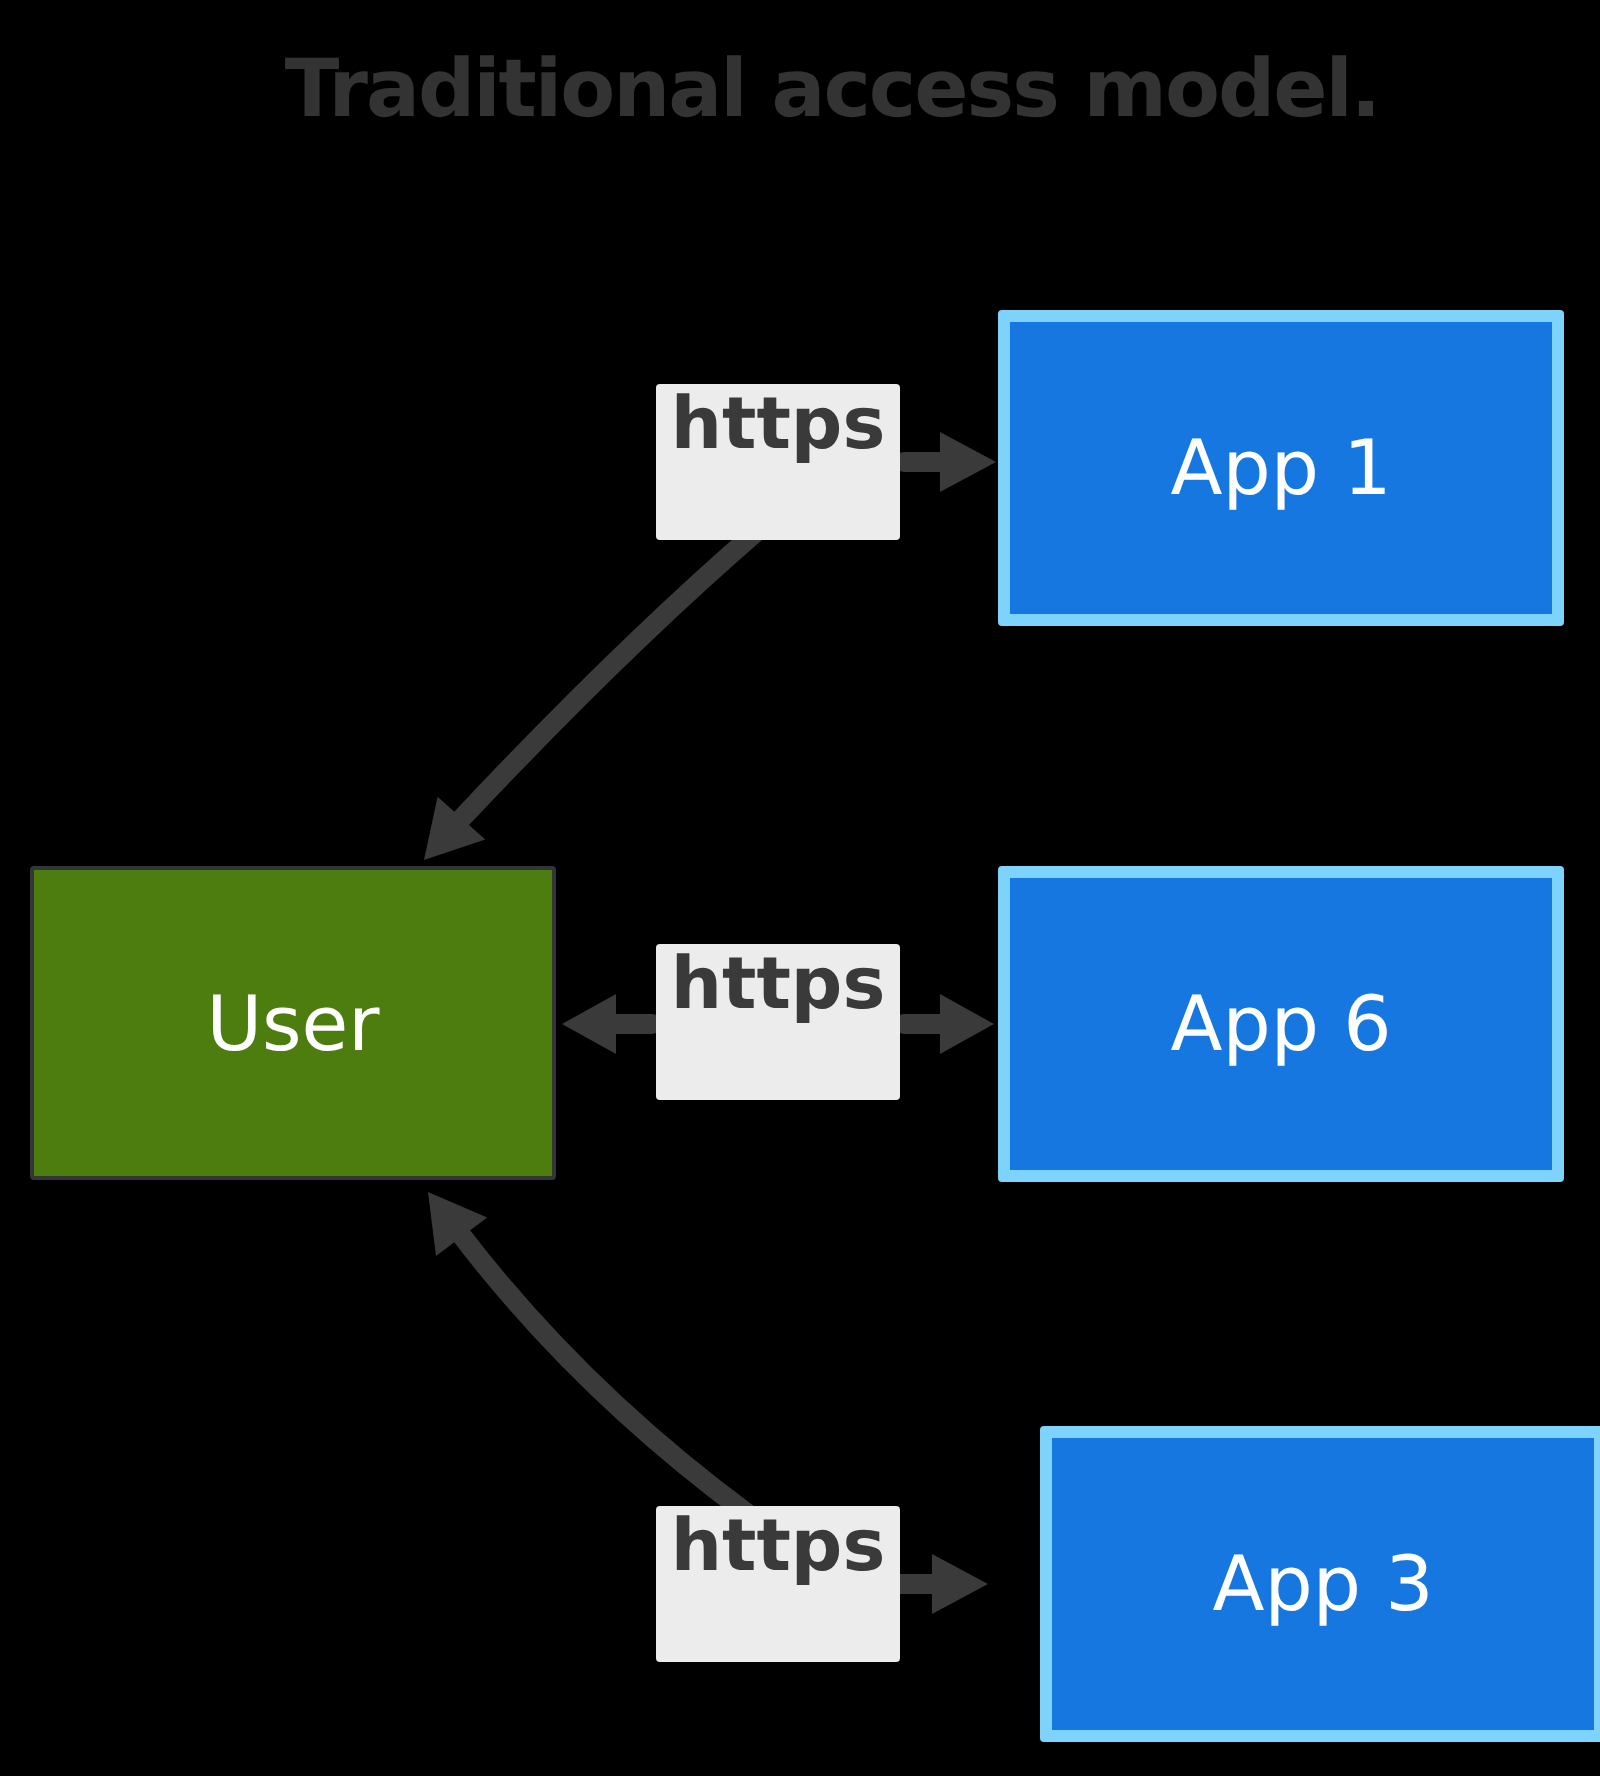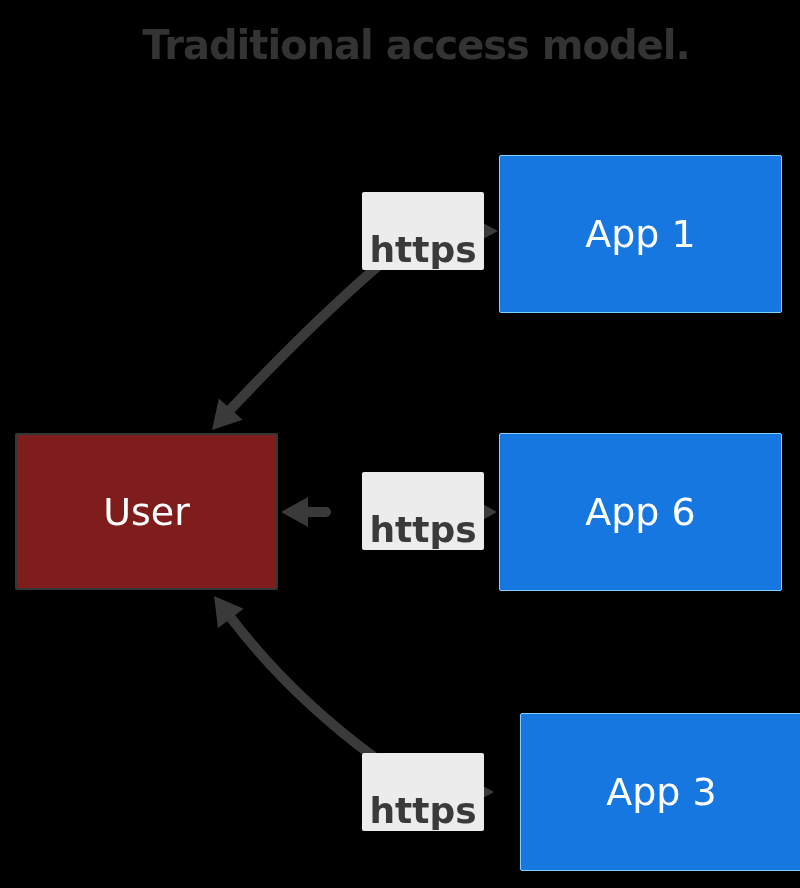--- a/index.html
+++ b/index.html
@@ -35,47 +35,46 @@
     color: #ffffff;
     font-size: 38px;
     border-radius: 2px;
     box-sizing: border-box;
   }
   .user-box {
     left: 15px;
     top: 433px;
     width: 263px;
     height: 157px;
-    background: #7f1d1d;
+    background: #4d7c0f;
     border: 2px solid #333639;
   }
   .app-box {
     left: 499px;
     width: 283px;
     height: 158px;
     background: #1777e0;
-    border: 1px solid #7dd3fc;
+    border: 6px solid #7dd3fc;
   }
   .app-1 { top: 155px; }
   .app-2 { top: 433px; }
   .app-3 { top: 713px; margin-left: 21px; }
   .https-label {
     position: absolute;
     left: 328px;
     width: 122px;
     height: 78px;
     background: #ececec;
     color: #3a3a3a;
     font-size: 36px;
     font-weight: 600;
     display: flex;
-    align-items: flex-end;
+    align-items: flex-start;
     justify-content: center;
     border-radius: 2px;
-    margin-left: 34px;
   }
   .https-1 { top: 192px; }
   .https-2 { top: 472px; }
   .https-3 { top: 753px; }
   .arrow-layer {
     position: absolute;
     left: 0;
     top: 0;
     width: 800px;
     height: 888px;

